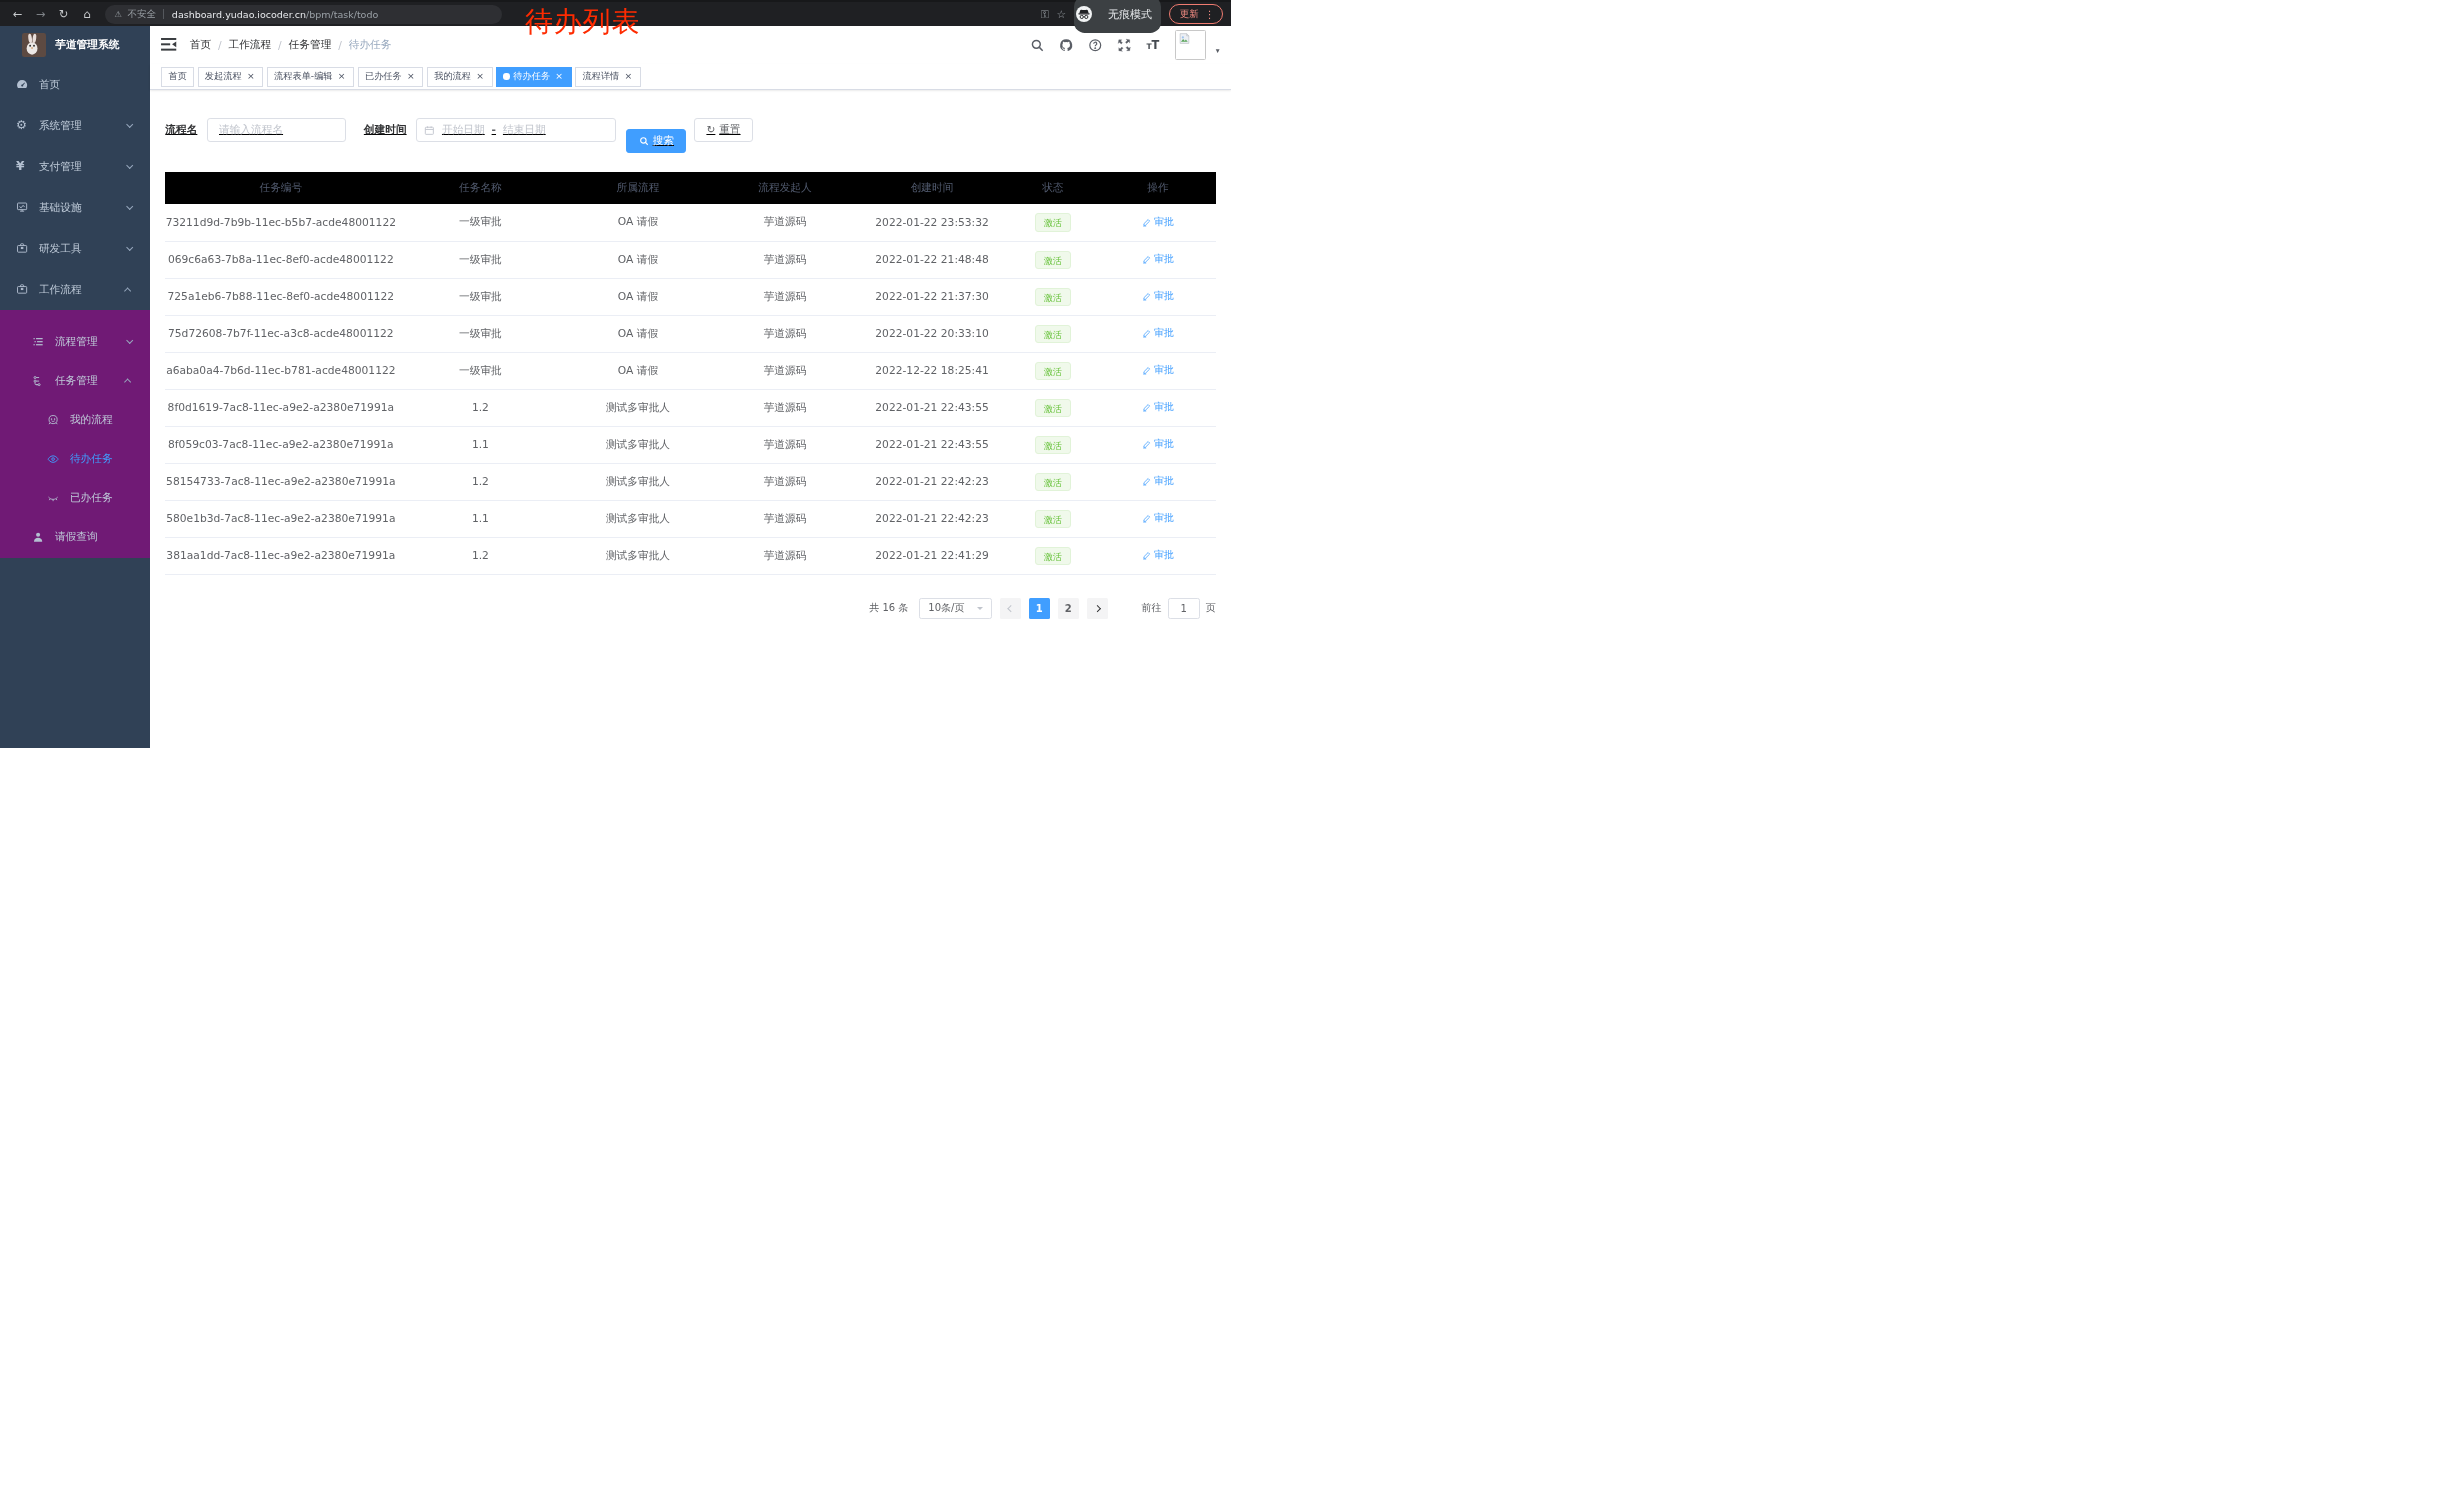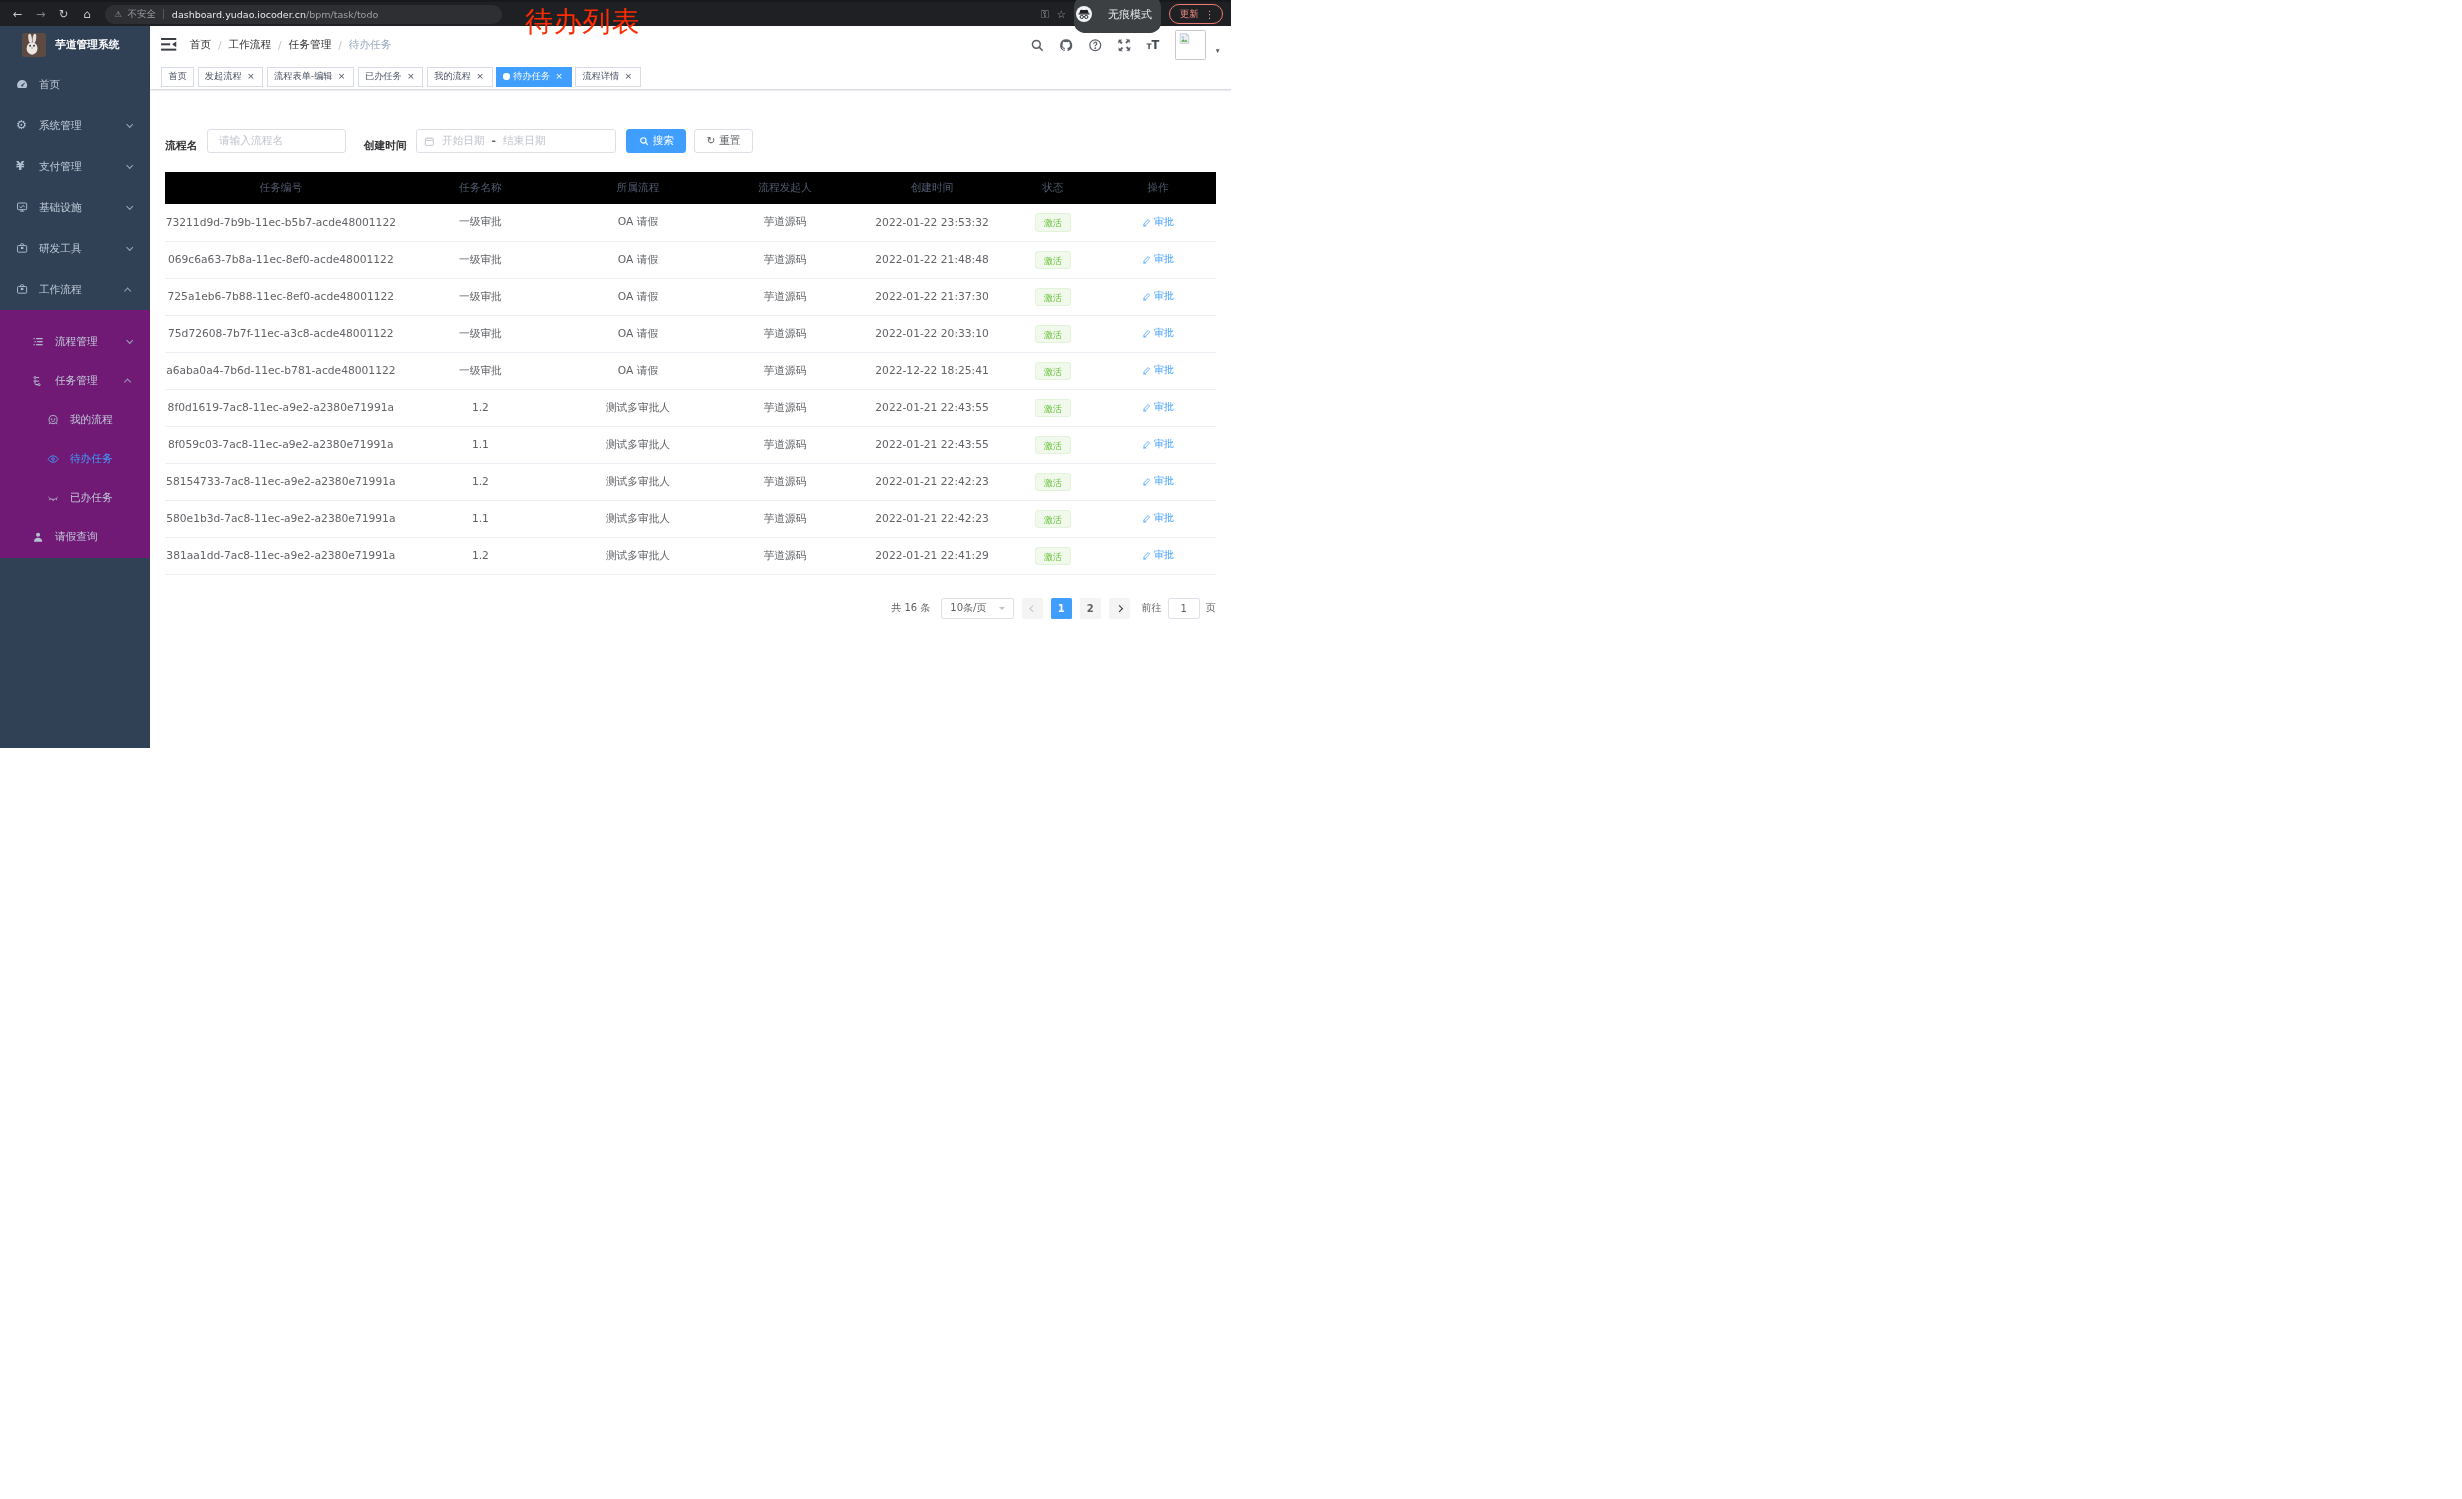--- a/index.html
+++ b/index.html
@@ -91,21 +91,21 @@
   .tag-item {
     height:20px; border:0.8px solid #d8dce5; background:#fff; color:#495060; padding:0 6.1px;
     font-size:9.2px; display:flex; align-items:center; gap:3.8px; cursor:pointer; white-space:nowrap;
   }
   .tag-item .dot { width:6.1px; height:6.1px; border-radius:50%; background:#fff; display:none; }
   .tag-item.active { background:#409eff; border-color:#409eff; color:#fff; }
   .tag-item.active .dot { display:inline-block; }
   .tag-close { font-size:9.2px; width:10.7px; height:10.7px; line-height:10px; text-align:center; border-radius:50%; }
   
   .content { padding:15.3px; flex:1; overflow:hidden; }
-  .filter-row { display:flex; align-items:flex-end; margin-top:1.5px; }
+  .filter-row { display:flex; align-items:center; margin-top:1.5px;text-decoration:underline; }
   .f-label { font-size:10.7px; font-weight:700; color:#303133; margin-right:9.2px; }
   .f-input {
     width:139px; height:24.4px; border:0.8px solid #dcdfe6; border-radius:3.1px; padding:0 11.4px;
     font-size:10.7px; color:#606266; outline:none; font-family:inherit;
   }
   .f-input::placeholder { color:#c0c4cc; }
   .gap24 { width:18.3px; } .gap14 { width:10.7px; } .gap10 { width:7.6px; }
   .date-range {
     width:200px; height:24.4px; border:0.8px solid #dcdfe6; border-radius:3.1px;
     display:flex; align-items:center; padding:0 7.6px; gap:6.9px; font-size:10.7px; cursor:pointer;
@@ -153,21 +153,21 @@
     border-top:3.8px solid #c0c4cc;
   }
   .pg-btn {
     min-width:21.4px; height:21.4px; border-radius:1.5px; background:#f4f4f5; display:flex;
     align-items:center; justify-content:center; cursor:pointer; font-weight:700; color:#606266;
   }
   .pg-btn.active { background:#409eff; color:#fff; }
   .arrow { width:5.3px; height:5.3px; border-right:1.3px solid; border-bottom:1.3px solid; }
   .arrow.left { transform:rotate(135deg); color:#c0c4cc; }
   .arrow.right { transform:rotate(-45deg); color:#303133; }
-  .goto-wrap { display:flex; align-items:center; gap:6.1px; margin-left:4px; }
+  .goto-wrap { display:flex; align-items:center; gap:6.1px; margin-left:26px; }
   .goto-input {
     width:32px; height:21.4px; border:0.8px solid #dcdfe6; border-radius:2.3px; text-align:center;
     font-size:10px; color:#606266; outline:none; font-family:inherit;
   }
 </style>
 </head>
 <body>
 
 <div class="chrome">
   <span class="navbtn">←</span>

